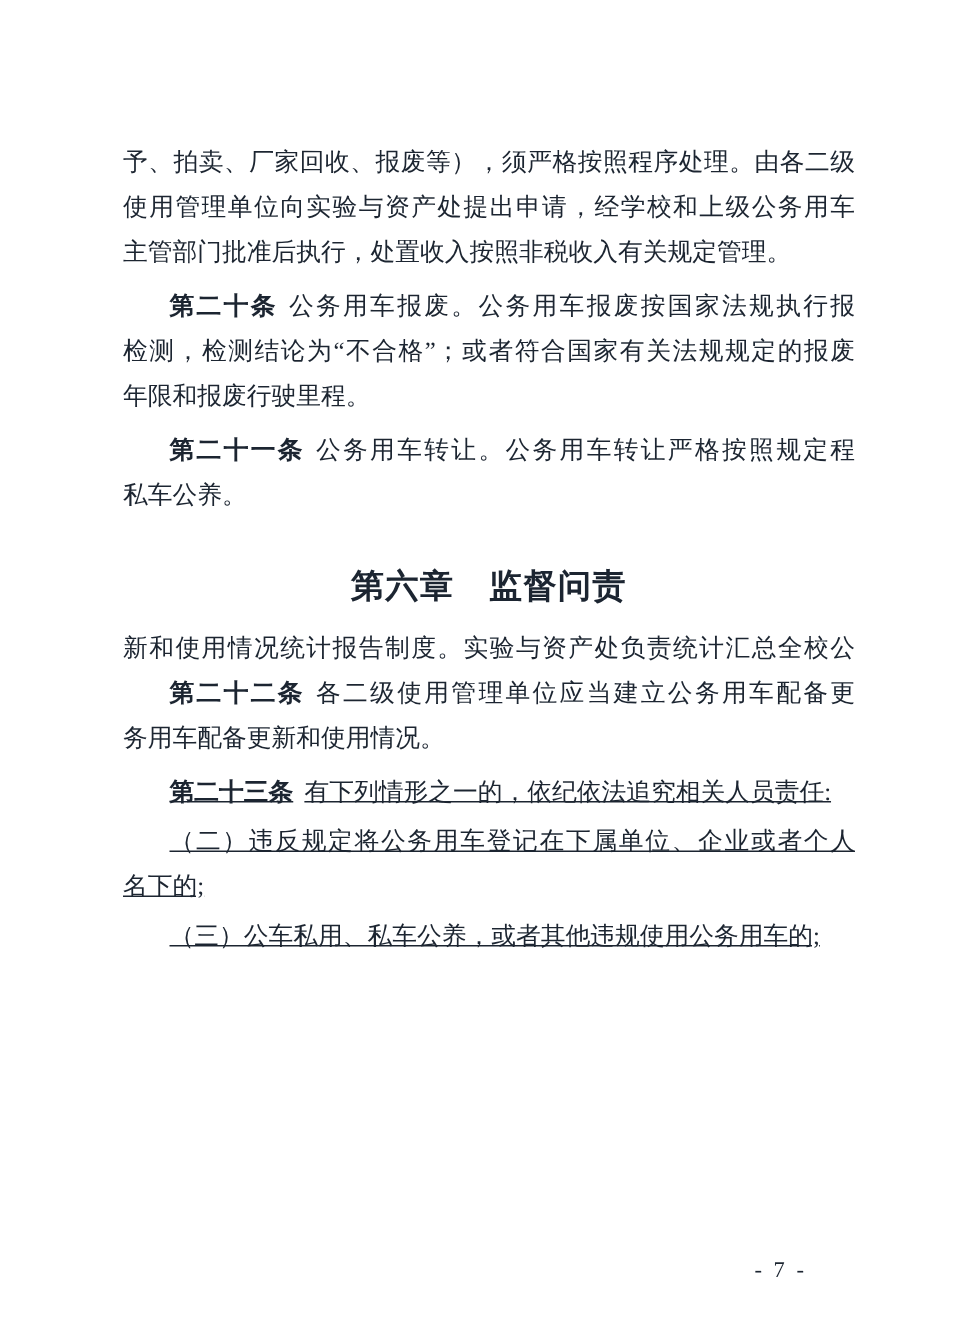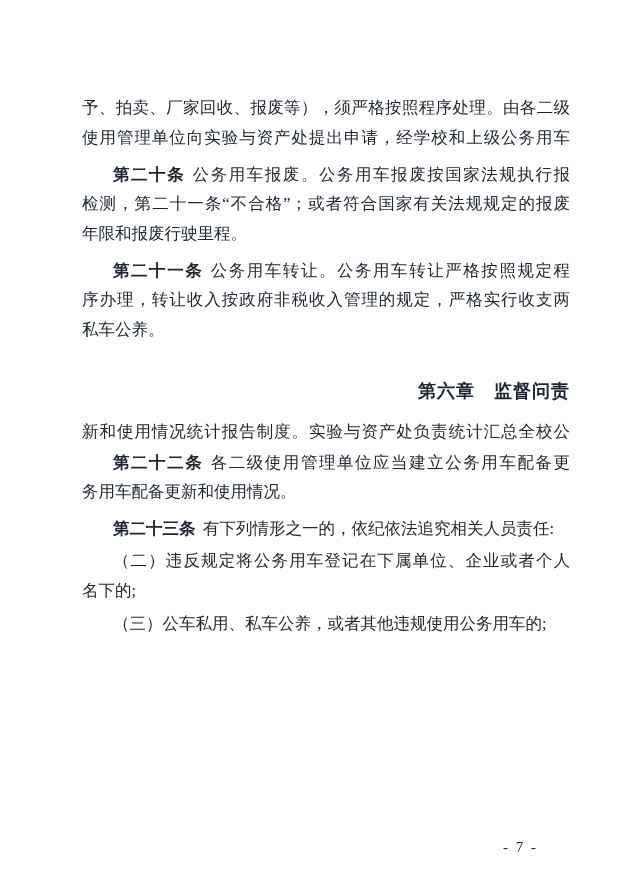--- a/index.html
+++ b/index.html
@@ -13,21 +13,21 @@
     height: 883px;
     background: #ffffff;
     box-sizing: border-box;
     padding: 93px 72px 0 82px;
     overflow: hidden;
     font-family: "Liberation Serif", "DejaVu Serif", serif;
     color: #1c2531;
     font-size: 16.5px;
   }
   .block { margin: 0 0 6px 0; }
-  .item  { margin: 0 0 3px 0; }
+  .item  { margin: 0 0 3px 0; text-decoration: underline; }
   .line {
     height: 30px;
     line-height: 30px;
     white-space: nowrap;
   }
   
   .line.fill {
     white-space: normal;
     text-align: justify;
     text-align-last: justify;
@@ -36,23 +36,23 @@
   .line.indent { padding-left: 31px; }
   .lead {
     font-weight: 700;
     font-family: "Liberation Sans", "DejaVu Sans", sans-serif;
     margin-right: 0.45em;
   }
   .chapter {
     margin: 30px 0 10px 0;
     height: 32px;
     line-height: 32px;
-    text-align: right;
+    text-align: center;
     font-weight: 700;
-    font-size: 18px;
+    font-size: 22px;
     font-family: "Liberation Sans", "DejaVu Sans", sans-serif;
     letter-spacing: 1px;
   }
   .page-number {
     position: absolute;
     top: 836px;
     left: 0;
     width: 538px;
     text-align: right;
     font-size: 15px;
@@ -61,36 +61,36 @@
   }
 </style>
 </head>
 <body>
 
 <div class="page">
 
   <div class="block">
     <div class="line fill">予、拍卖、厂家回收、报废等），须严格按照程序处理。由各二级</div>
     <div class="line fill">使用管理单位向实验与资产处提出申请，经学校和上级公务用车</div>
+    <div class="line">主管部门批准后执行，处置收入按照非税收入有关规定管理。</div>
   </div>
 
   <div class="block">
     <div class="line fill indent">
       <span class="lead">第二十条</span><span>公务用车报废。公务用车报废按国家法规执行报</span>
     </div>
-    <div class="line fill">检测，第二十一条“不合格”；或者符合国家有关法规规定的报废</div>
+    <div class="line fill">检测，检测结论为“不合格”；或者符合国家有关法规规定的报废</div>
     <div class="line">年限和报废行驶里程。</div>
   </div>
 
 
   <div class="block">
     <div class="line fill indent">
       <span class="lead">第二十一条</span><span>公务用车转让。公务用车转让严格按照规定程</span>
     </div>
-    <div class="line fill">序办理，转让收入按政府非税收入管理的规定，严格实行收支两</div>
     <div class="line">私车公养。</div>
   </div>
 
   <div class="chapter">第六章　监督问责</div>
 
   <div class="block">
     <div class="line fill">新和使用情况统计报告制度。实验与资产处负责统计汇总全校公</div>
     <div class="line fill indent">
       <span class="lead">第二十二条</span><span>各二级使用管理单位应当建立公务用车配备更</span>
     </div>

